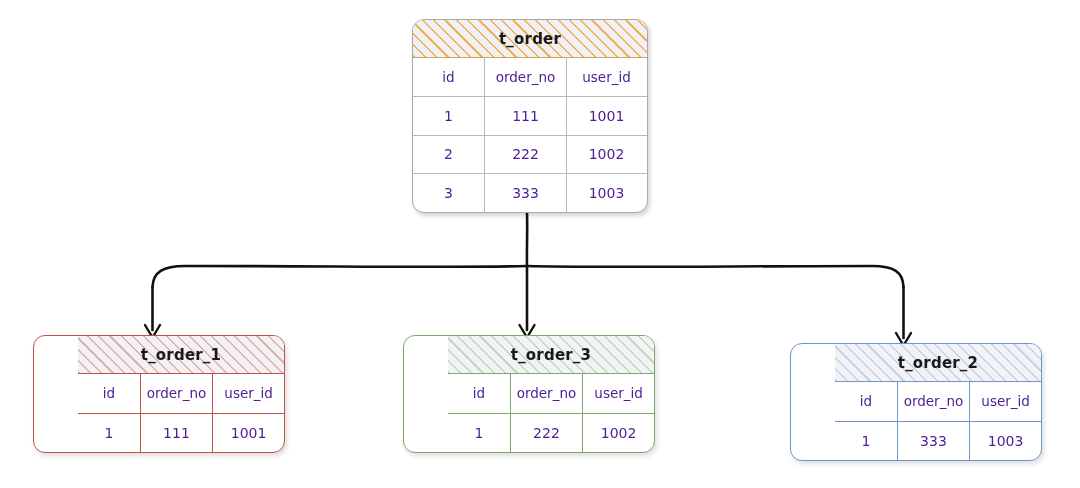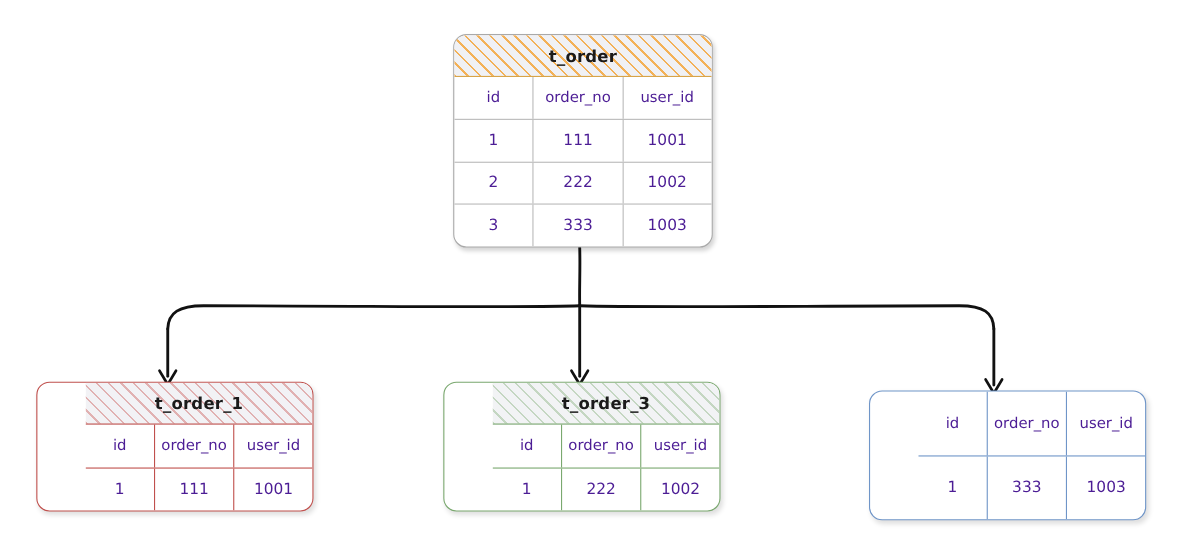--- a/index.html
+++ b/index.html
@@ -3,21 +3,21 @@
 <meta charset="utf-8">
 <style>
   html,body{margin:0;padding:0;}
   body{
     width:1080px;height:488px;
     background:#ffffff;
     font-family:"DejaVu Sans","Liberation Sans",sans-serif;
     overflow:hidden;
     position:relative;
   }
-  #stage{position:absolute;left:0;top:12px;width:1080px;height:460px;}
+  #stage{position:absolute;left:0;top:0;width:1080px;height:460px;}
 
   svg.connector{position:absolute;left:0;top:0;width:1080px;height:488px;pointer-events:none;}
 
   .table-box{
     position:absolute;
     box-sizing:border-box;
     border-radius:12px;
     background:#ffffff;
     overflow:hidden;
     display:flex;
@@ -205,20 +205,21 @@
       </div>
       <div class="row">
         <div class="cell c0">1</div>
         <div class="cell c1">222</div>
         <div class="cell c2">1002</div>
       </div>
     </div>
   </div>
 
   <div class="table-box leaf" id="tbl-blue">
+    <div class="hdr">t_order_2</div>
     <div class="grid">
       <div class="row hdrrow">
         <div class="cell c0">id</div>
         <div class="cell c1">order_no</div>
         <div class="cell c2">user_id</div>
       </div>
       <div class="row">
         <div class="cell c0">1</div>
         <div class="cell c1">333</div>
         <div class="cell c2">1003</div>

